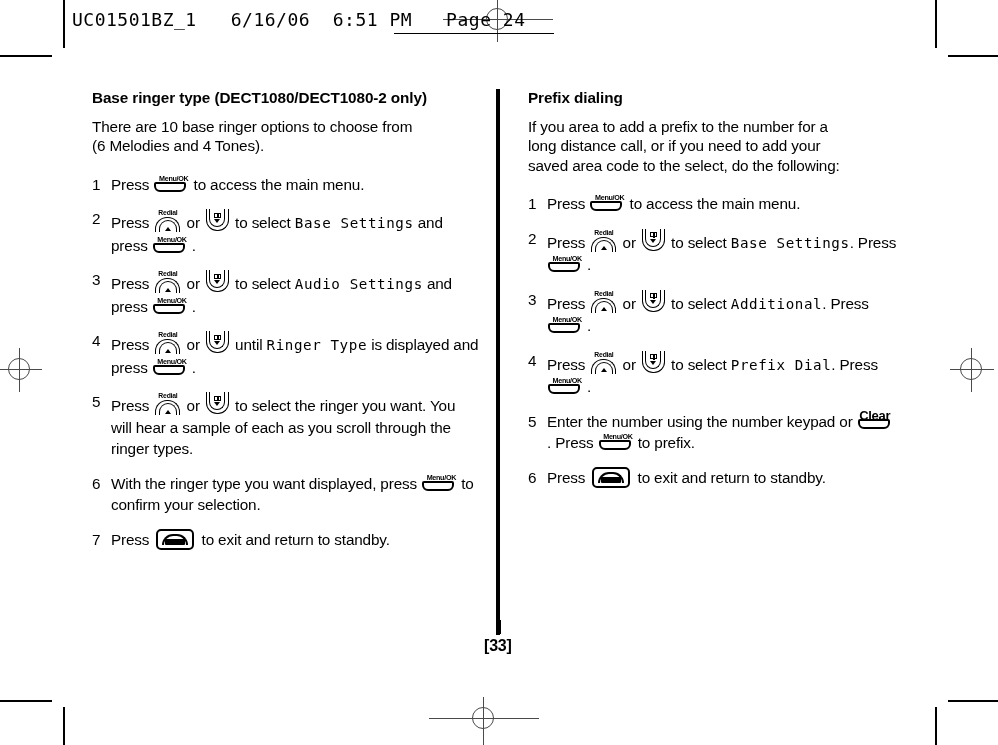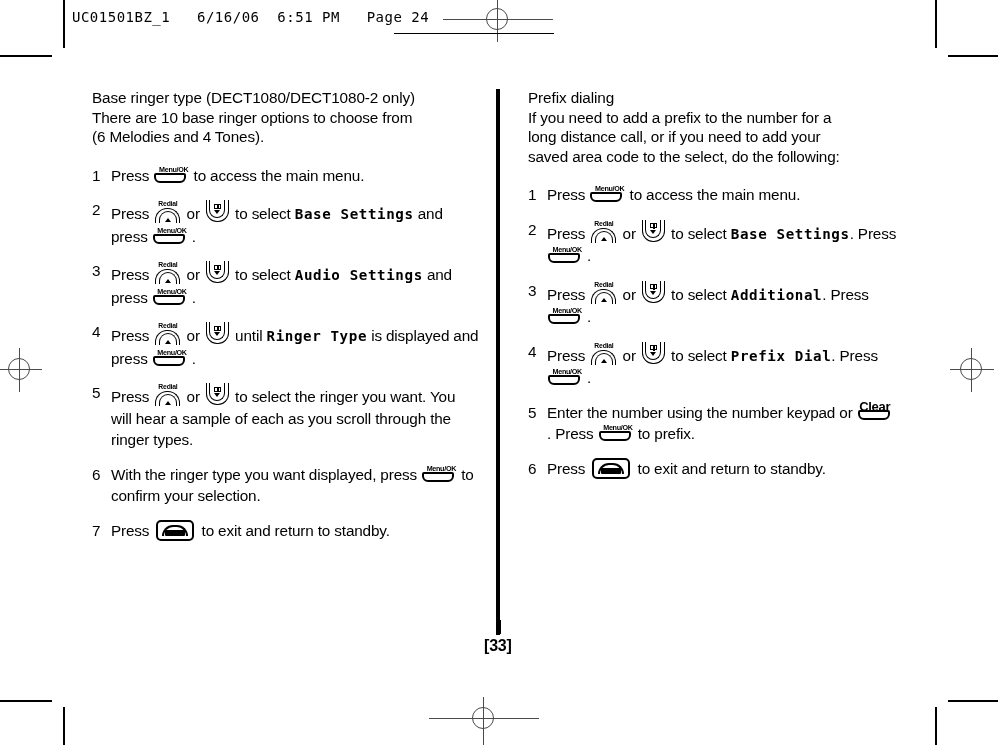--- a/index.html
+++ b/index.html
@@ -55,21 +55,21 @@
   .header-rule-v {
     position: absolute;
     left: 63px; top: 0;
     width: 1.5px; height: 48px;
     background: #000;
   }
   .header-text {
     position: absolute;
     left: 72px; top: 9px;
     font-family: "DejaVu Sans Mono", "Liberation Mono", monospace;
-    font-size: 14px;
+    font-size: 18px;
     letter-spacing: 0.5px;
     white-space: pre;
   }
   .header-underline {
     position: absolute;
     left: 394px; top: 33px;
     width: 160px; height: 1.4px;
     background: #000;
   }
 
@@ -82,23 +82,23 @@
   }
 
   .column {
     position: absolute;
     top: 88px;
   }
   .col-left  { left: 92px;  width: 388px; }
   .col-right { left: 528px; width: 372px; }
 
   h2.sec-title {
-    margin: 0 0 1px 0;
+    margin: 0 0 10px 0;
     font-size: 15.3px;
-    font-weight: normal;
+    font-weight: bold;
     line-height: 19px;
     letter-spacing: -0.1px;
   }
   p.sec-intro {
     margin: 0;
     font-size: 15.3px;
     line-height: 19.4px;
     letter-spacing: -0.15px;
   }
 
@@ -118,21 +118,20 @@
     position: absolute;
     left: 0; top: 0;
     font-size: 15.3px;
   }
 
   
   .lcd {
     font-family: "DejaVu Sans Mono", "Liberation Mono", monospace;
     font-size: 14.2px;
     letter-spacing: 0.6px;
-    font-weight: bold;
   }
 
   
   .key {
     display: inline-block;
     position: relative;
     vertical-align: baseline;
   }
 
   
@@ -374,21 +373,21 @@
       <li style="margin-top: 13px;"><span class="num">4</span><span>Press </span><span class="key key-up"><span class="lab">Redial</span><span class="outer"></span><span class="inner"></span><span class="tri"></span></span><span> or </span><span class="key key-down"><span class="outer"></span><span class="inner"></span><span class="book"></span><span class="tri"></span></span><span> until </span><span class="lcd">Ringer Type</span><span> is displayed and press </span><span class="key key-menuok"><span class="lab">Menu/OK</span><span class="cap"></span></span><span> .</span></li>
       <li style="margin-top: 13px;"><span class="num">5</span><span>Press </span><span class="key key-up"><span class="lab">Redial</span><span class="outer"></span><span class="inner"></span><span class="tri"></span></span><span> or </span><span class="key key-down"><span class="outer"></span><span class="inner"></span><span class="book"></span><span class="tri"></span></span><span> to select the ringer you want. You will hear a sample of each as you scroll through the ringer types.</span></li>
       <li style="margin-top: 13px;"><span class="num">6</span><span>With the ringer type you want displayed, press </span><span class="key key-menuok"><span class="lab">Menu/OK</span><span class="cap"></span></span><span> to confirm your selection.</span></li>
       <li style="margin-top: 13px;"><span class="num">7</span><span>Press </span><span class="key key-end"><span class="cap"></span><span class="arc"></span><span class="bar"></span></span><span> to exit and return to standby.</span></li>
     </ol>
 </div>
 
 <div class="column col-right">
   <h2 class="sec-title">Prefix dialing</h2>
   <p class="sec-intro">
-    <span>If you need to add a prefix to the number for a</span><br>
+    <span>If you area to add a prefix to the number for a</span><br>
     <span>long distance call, or if you need to add your</span><br>
     <span>saved area code to the select, do the following:</span>
   </p>
   <ol class="steps" id="right-steps">
       <li style="margin-top: 18px;"><span class="num">1</span><span>Press </span><span class="key key-menuok"><span class="lab">Menu/OK</span><span class="cap"></span></span><span> to access the main menu.</span></li>
       <li style="margin-top: 13px;"><span class="num">2</span><span>Press </span><span class="key key-up"><span class="lab">Redial</span><span class="outer"></span><span class="inner"></span><span class="tri"></span></span><span> or </span><span class="key key-down"><span class="outer"></span><span class="inner"></span><span class="book"></span><span class="tri"></span></span><span> to select </span><span class="lcd">Base Settings</span><span>. Press </span><span class="key key-menuok"><span class="lab">Menu/OK</span><span class="cap"></span></span><span> .</span></li>
       <li style="margin-top: 13px;"><span class="num">3</span><span>Press </span><span class="key key-up"><span class="lab">Redial</span><span class="outer"></span><span class="inner"></span><span class="tri"></span></span><span> or </span><span class="key key-down"><span class="outer"></span><span class="inner"></span><span class="book"></span><span class="tri"></span></span><span> to select </span><span class="lcd">Additional</span><span>. Press </span><span class="key key-menuok"><span class="lab">Menu/OK</span><span class="cap"></span></span><span> .</span></li>
       <li style="margin-top: 13px;"><span class="num">4</span><span>Press </span><span class="key key-up"><span class="lab">Redial</span><span class="outer"></span><span class="inner"></span><span class="tri"></span></span><span> or </span><span class="key key-down"><span class="outer"></span><span class="inner"></span><span class="book"></span><span class="tri"></span></span><span> to select </span><span class="lcd">Prefix Dial</span><span>. Press </span><span class="key key-menuok"><span class="lab">Menu/OK</span><span class="cap"></span></span><span> .</span></li>
       <li style="margin-top: 13px;"><span class="num">5</span><span>Enter the number using the number keypad or </span><span class="key key-clear"><span class="lab">Clear</span><span class="cap"></span></span><span> . Press </span><span class="key key-menuok"><span class="lab">Menu/OK</span><span class="cap"></span></span><span> to prefix.</span></li>
       <li style="margin-top: 13px;"><span class="num">6</span><span>Press </span><span class="key key-end"><span class="cap"></span><span class="arc"></span><span class="bar"></span></span><span> to exit and return to standby.</span></li>

